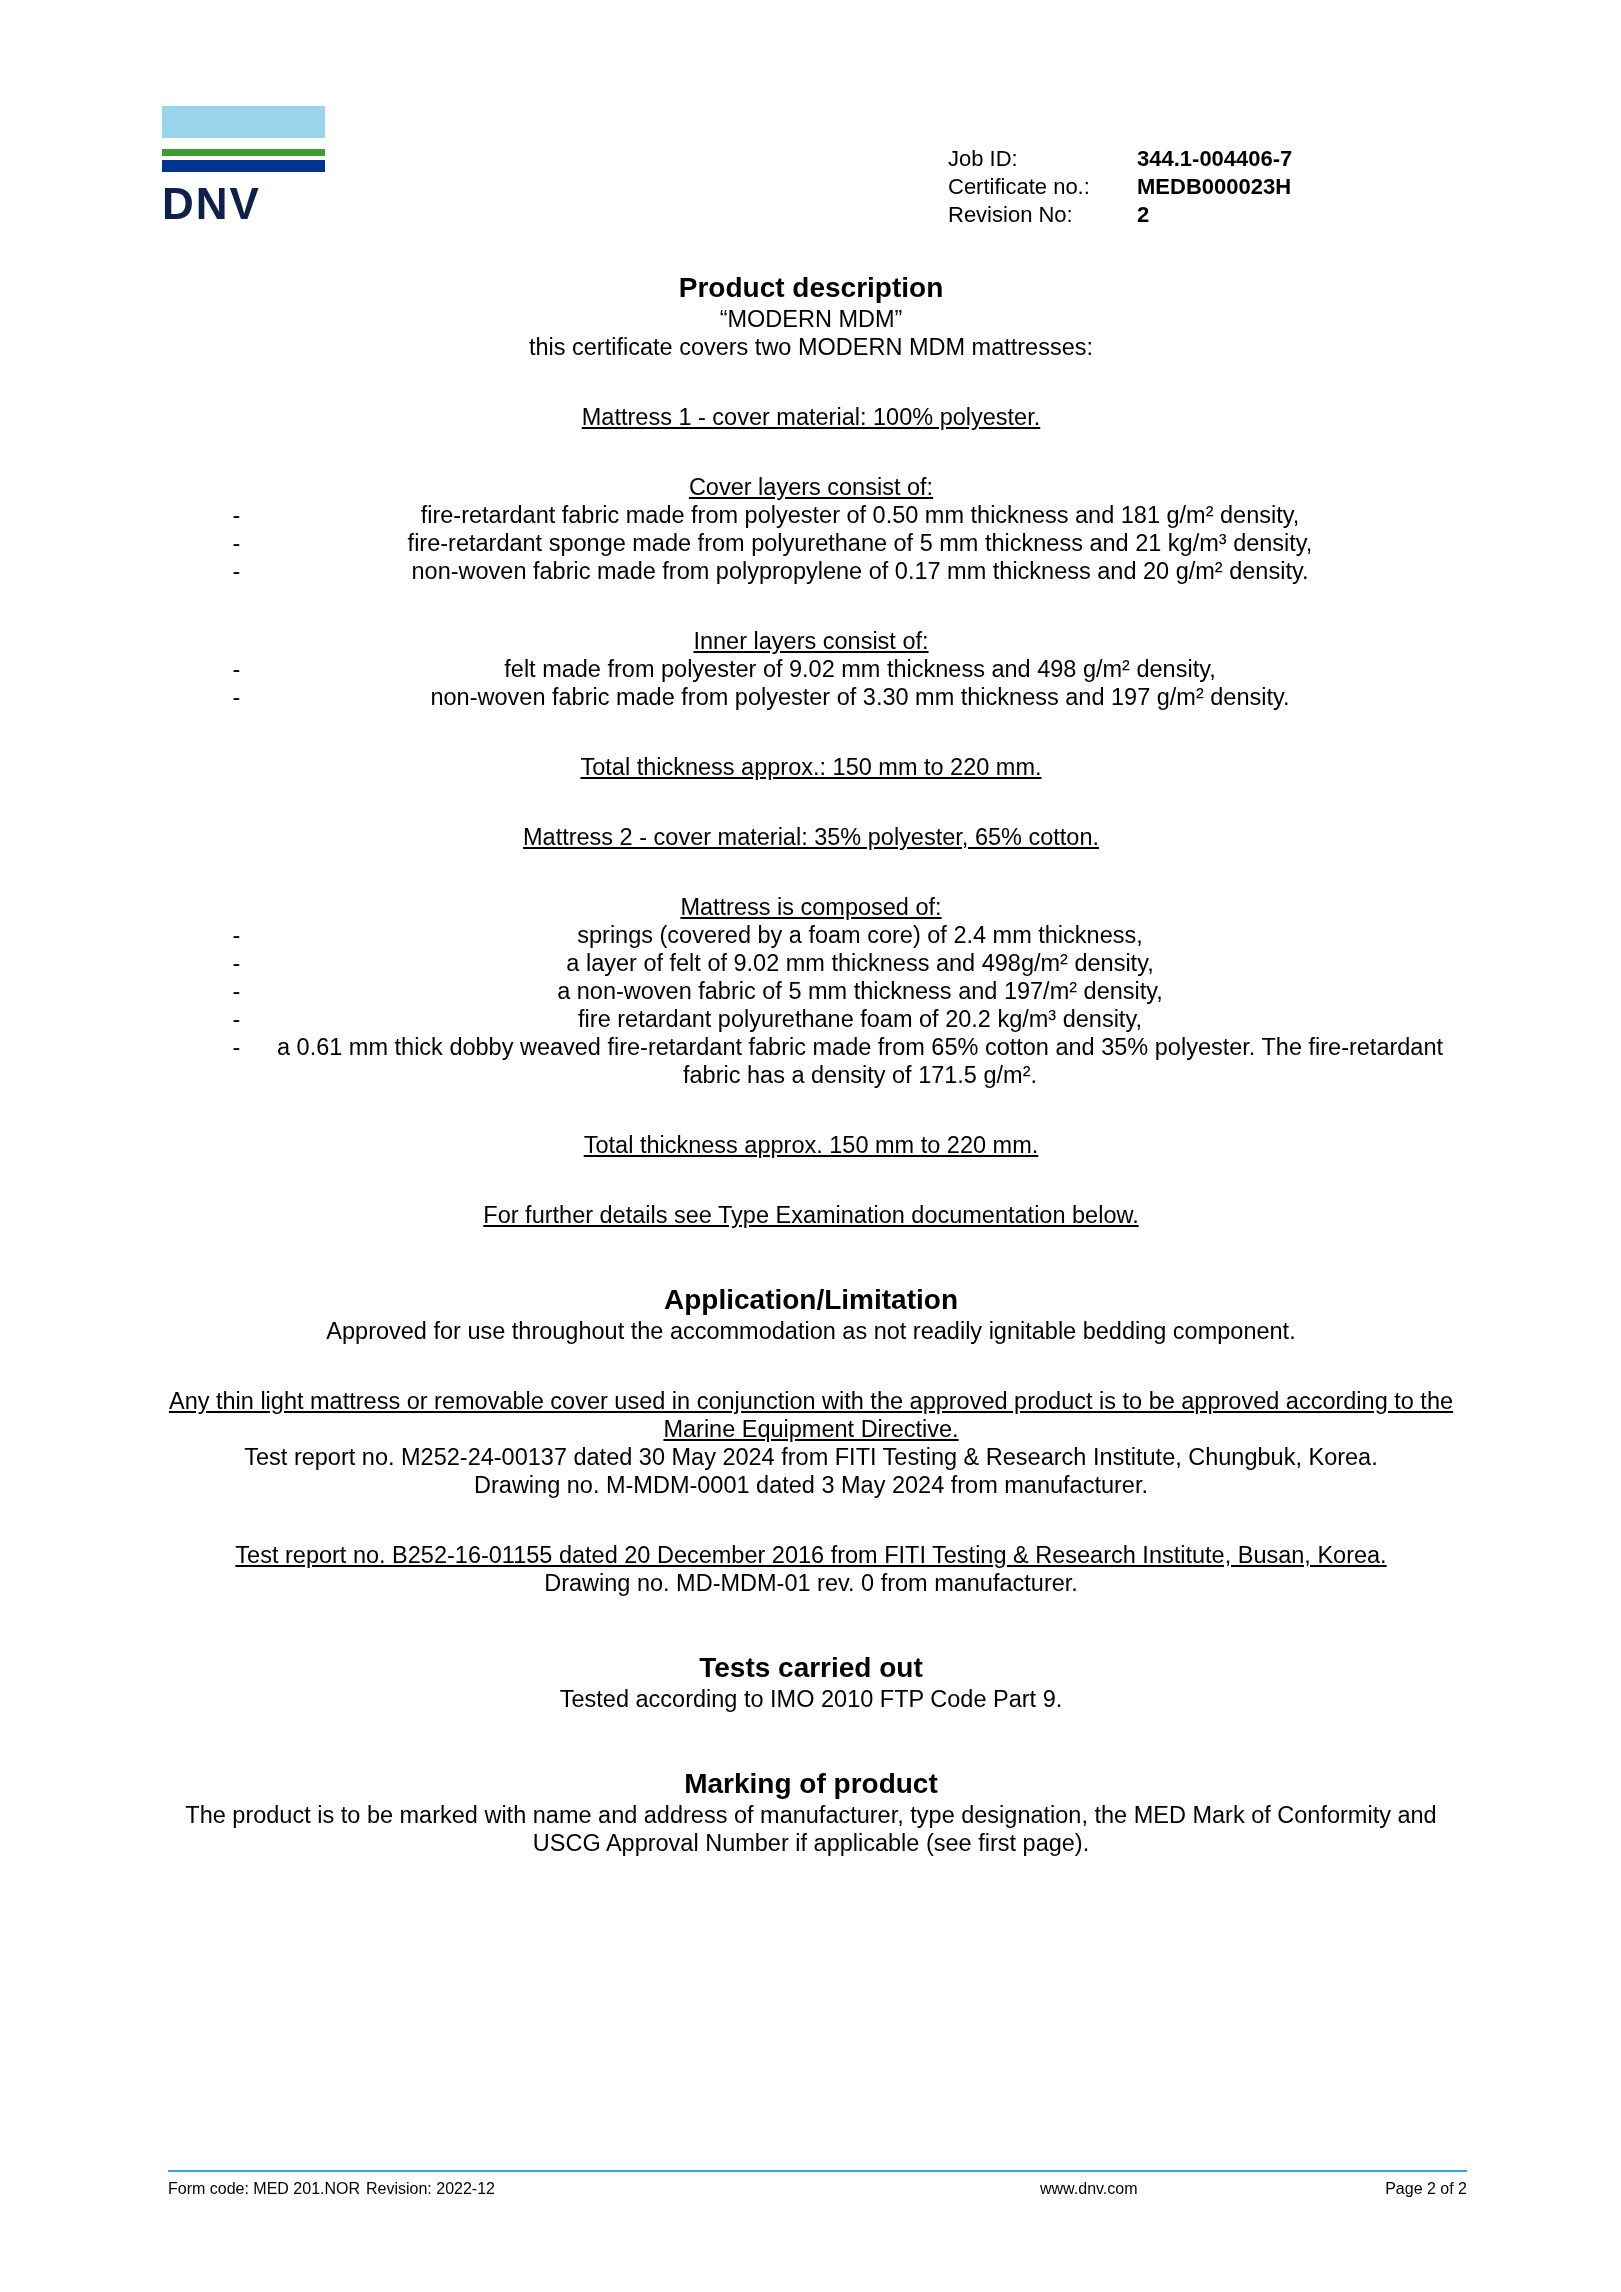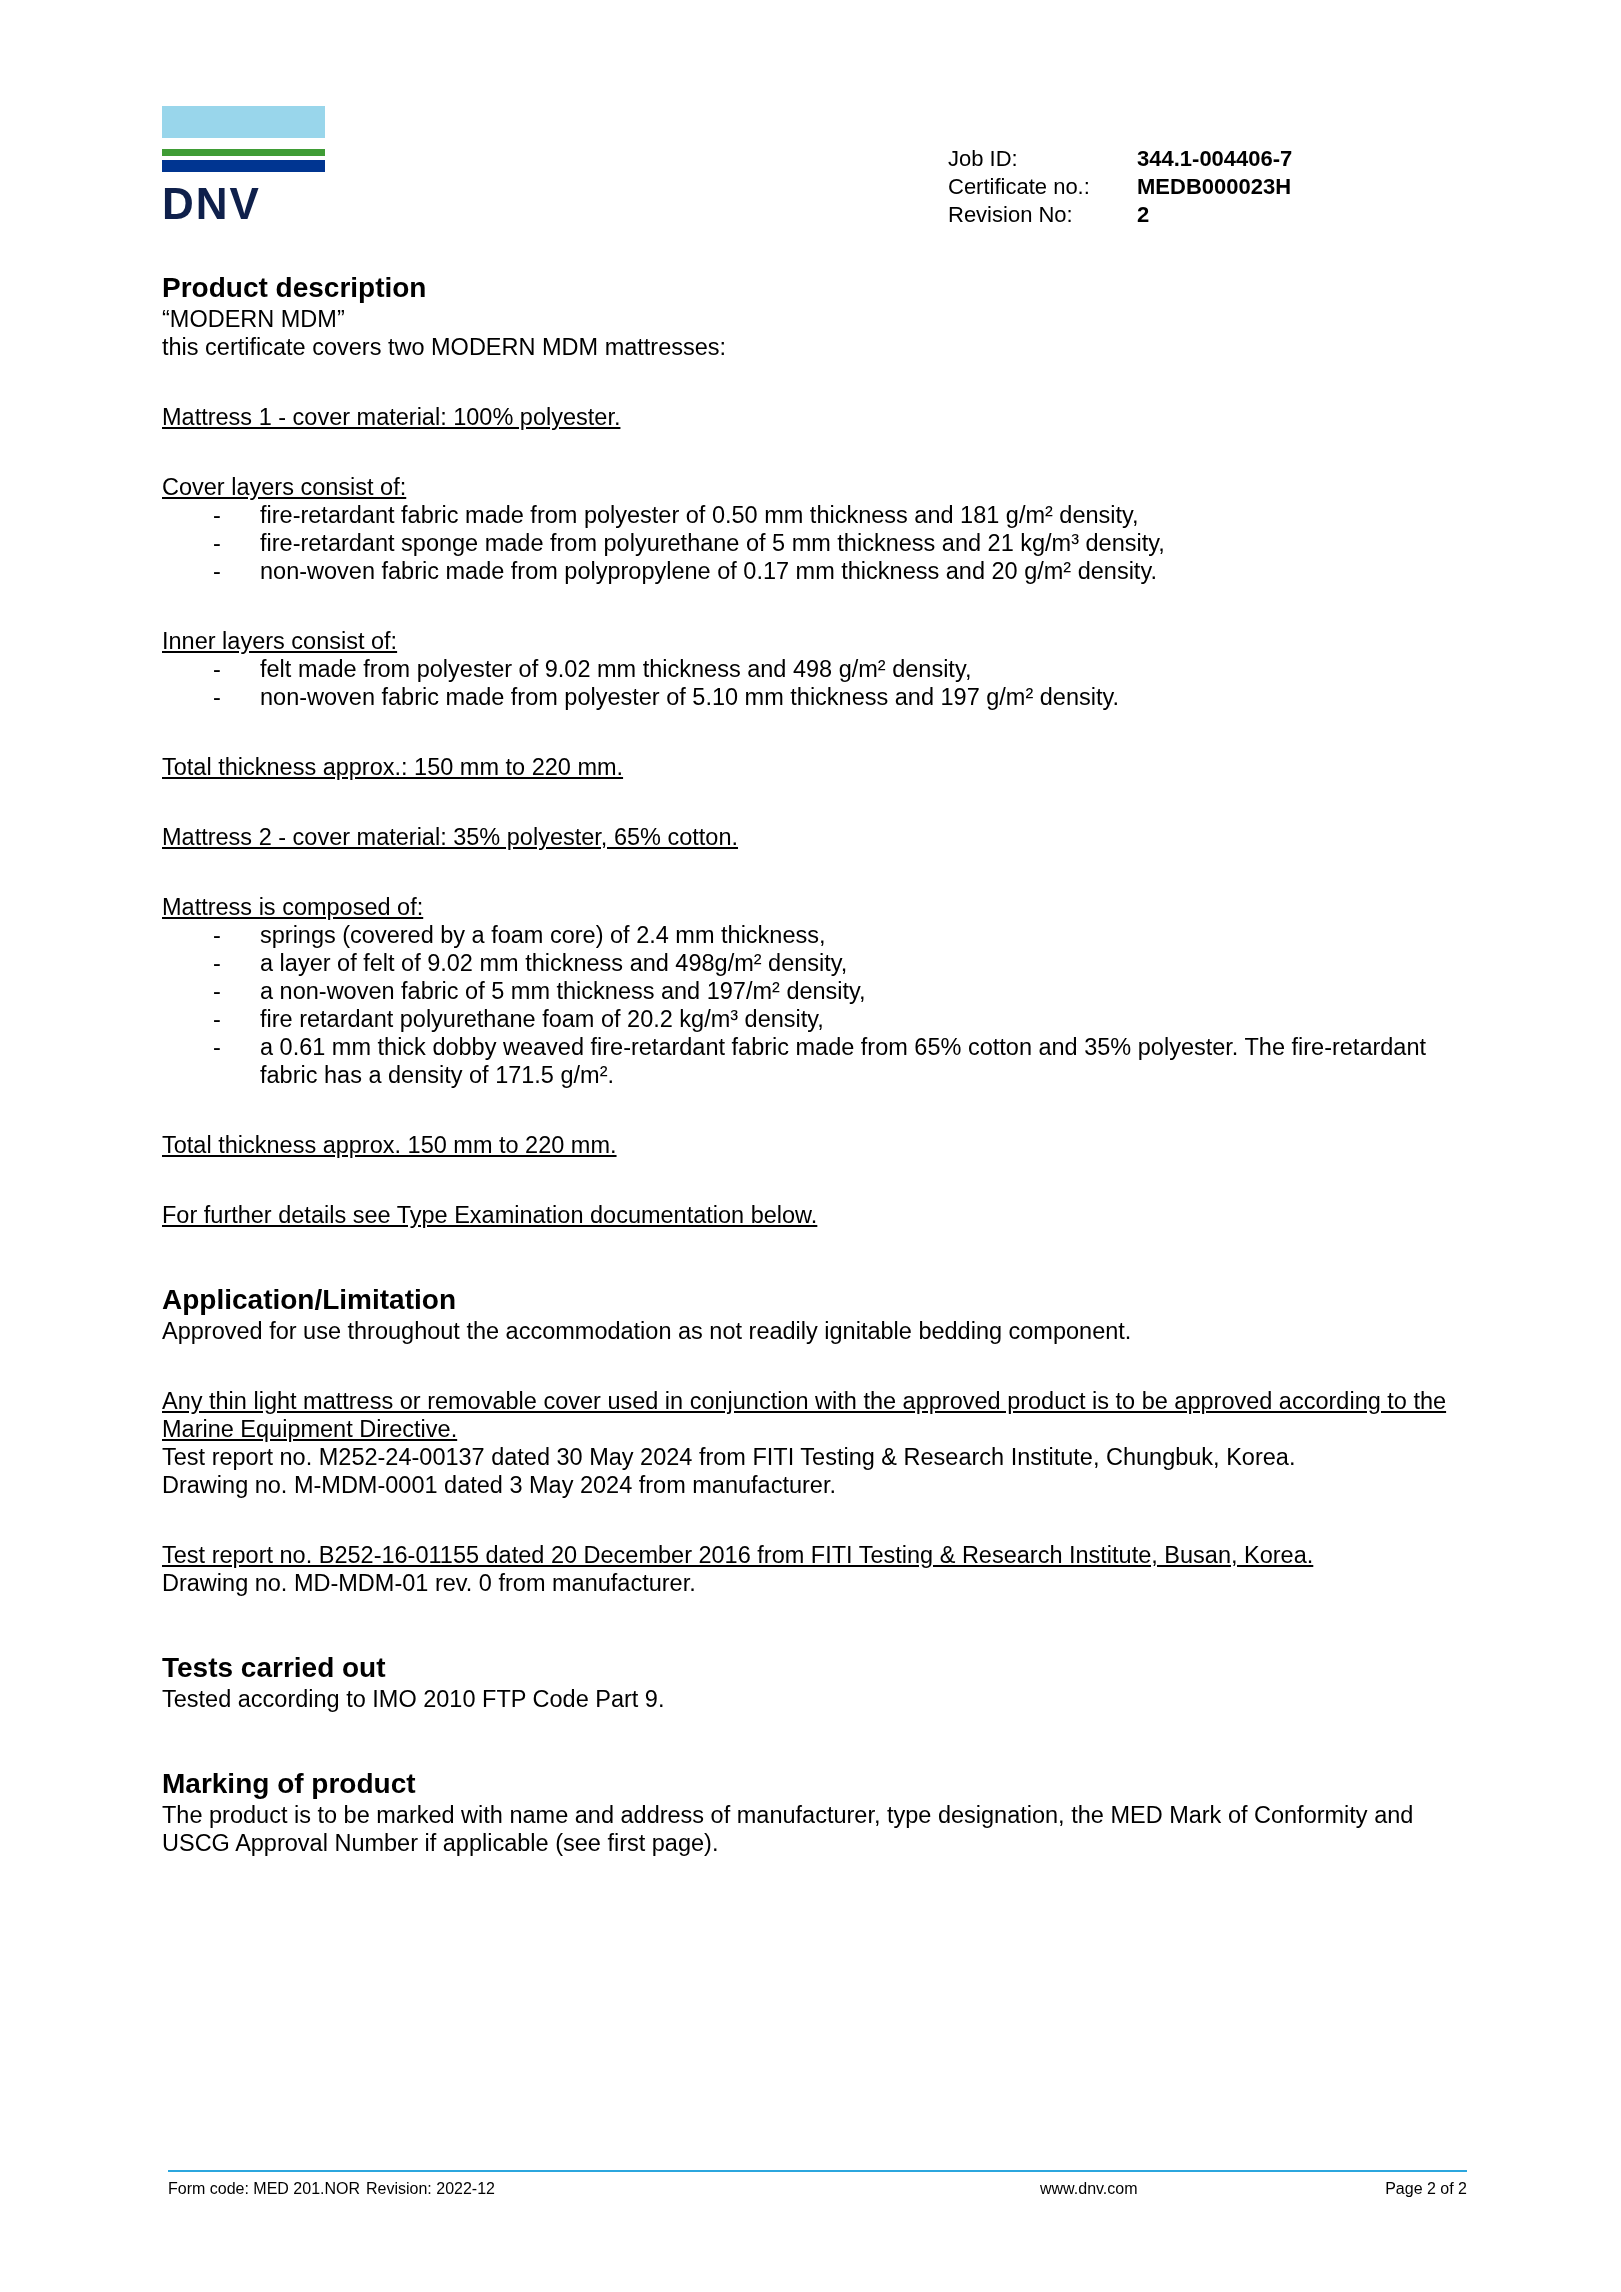--- a/index.html
+++ b/index.html
@@ -21,21 +21,21 @@
     font-weight:bold; letter-spacing:2px; color:var(--dark);
   }
 
   
   .meta{position:absolute; left:948px; top:145px; font-size:22px; line-height:28px;}
   .meta-row{display:flex;}
   .meta-label{width:189px;}
   .meta-value{font-weight:bold;}
 
   
-  .content{position:absolute; left:162px; top:270px; width:1298px; font-size:23.5px; line-height:28px;}
+  .content{position:absolute; left:162px; top:270px; width:1298px; font-size:23.5px; line-height:28px;text-align:center;}
   .section-heading{font-size:28px; line-height:35px; font-weight:bold; margin:0;}
   .section-gap{margin-top:53px;}
   p{margin:0;}
   .para{margin-top:42px;text-decoration:underline;}
   .bullet{display:flex;}
   .bullet-marker{padding-left:51px; width:47px; flex:0 0 auto; box-sizing:content-box;}
   .bullet-text{flex:1 1 auto;}
 
   
   .footer{
@@ -96,21 +96,21 @@
       <span class="bullet-text">non-woven fabric made from polypropylene of 0.17 mm thickness and 20 g/m² density.</span>
     </div>
 
     <p class="para">Inner layers consist of:</p>
     <div class="bullet">
       <span class="bullet-marker">-</span>
       <span class="bullet-text">felt made from polyester of 9.02 mm thickness and 498 g/m² density,</span>
     </div>
     <div class="bullet">
       <span class="bullet-marker">-</span>
-      <span class="bullet-text">non-woven fabric made from polyester of 5.10 mm thickness and 197 g/m² density.</span>
+      <span class="bullet-text">non-woven fabric made from polyester of 3.30 mm thickness and 197 g/m² density.</span>
     </div>
 
     <p class="para">Total thickness approx.: 150 mm to 220 mm.</p>
     <p class="para">Mattress 2 - cover material: 35% polyester, 65% cotton.</p>
 
     <p class="para">Mattress is composed of:</p>
     <div class="bullet">
       <span class="bullet-marker">-</span>
       <span class="bullet-text">springs (covered by a foam core) of 2.4 mm thickness,</span>
     </div>

